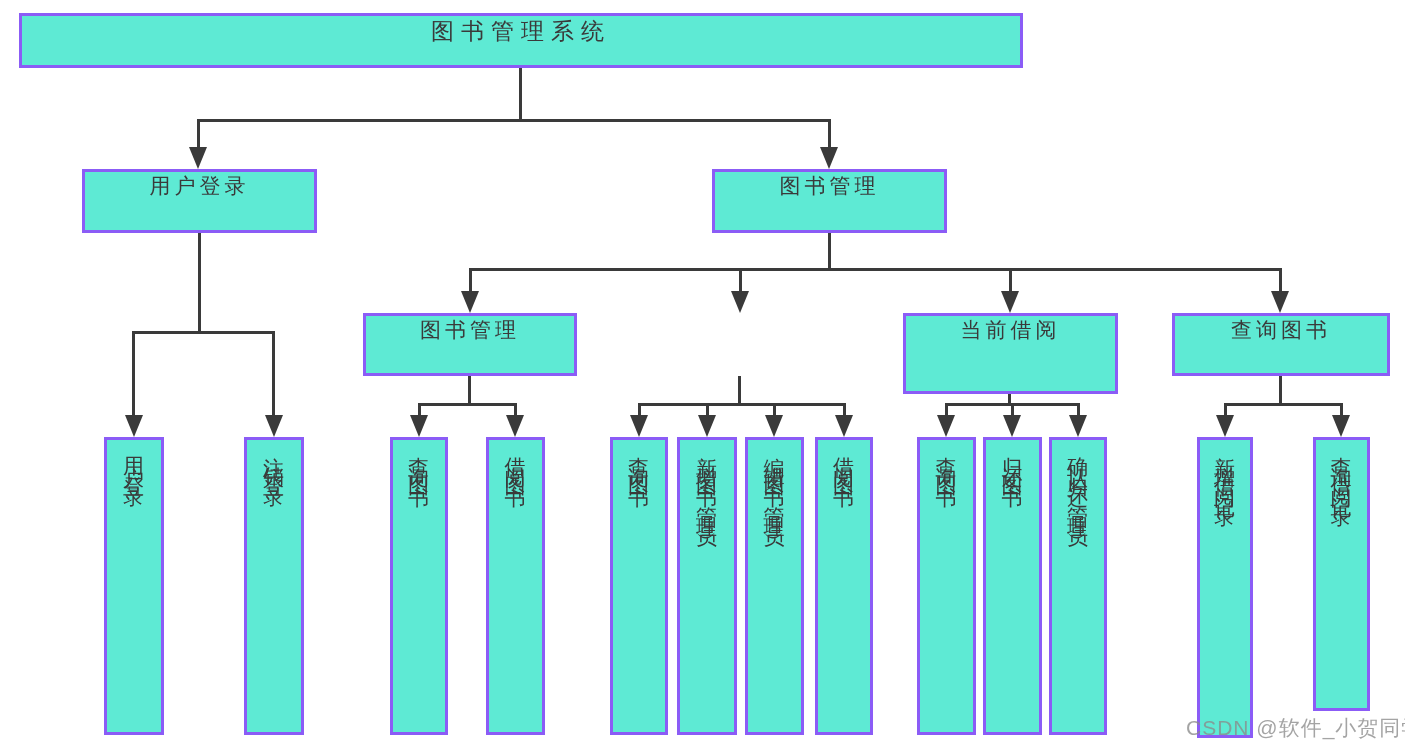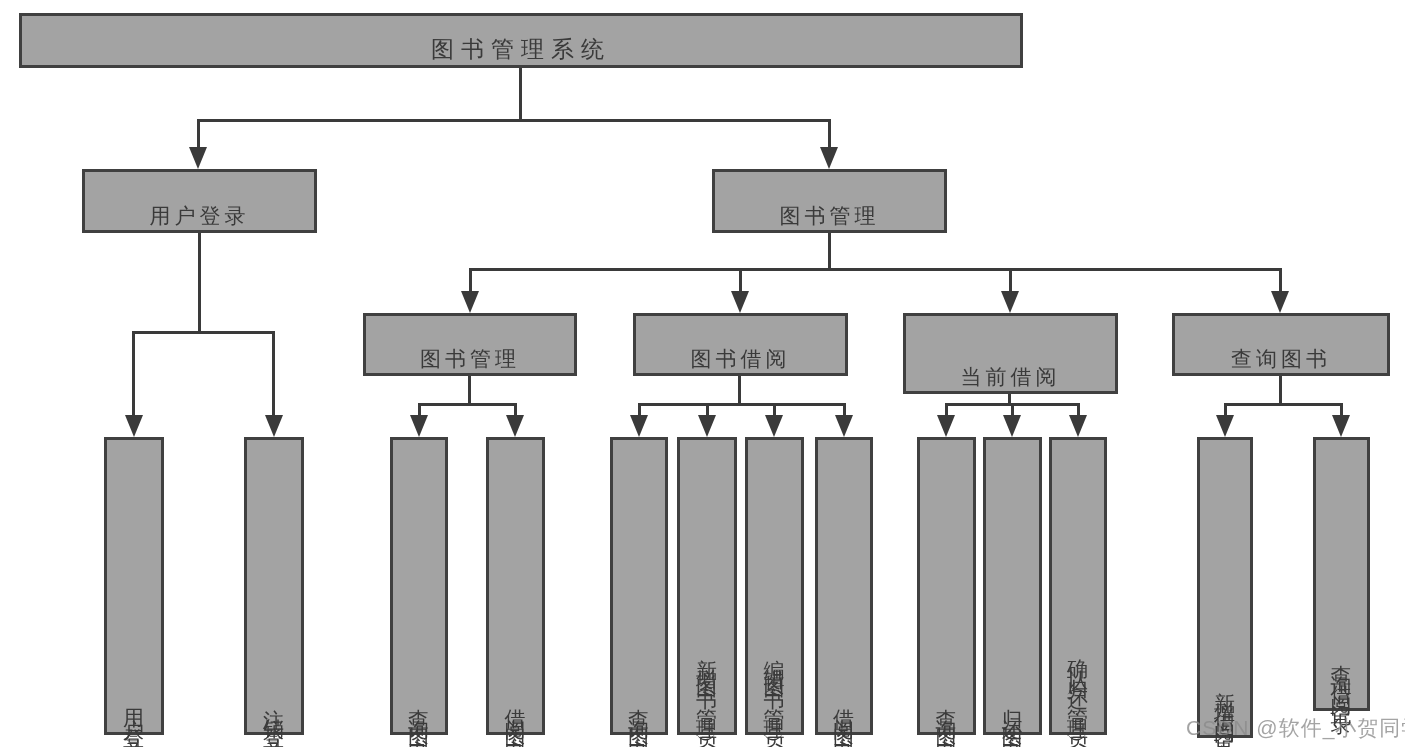--- a/index.html
+++ b/index.html
@@ -7,23 +7,23 @@
     position:relative;
     width:1405px;height:747px;
     background:#ffffff;
     font-family:"Liberation Sans","DejaVu Sans",sans-serif;
     overflow:hidden;
   }
   
   .hbox,.vbox{
     position:absolute;
     box-sizing:border-box;
-    background:#a3a3a3;
-    border:3px solid #404040;
-    display:flex;align-items:flex-end;justify-content:center;
+    background:#5eead4;
+    border:3px solid #8b5cf6;
+    display:flex;align-items:flex-start;justify-content:center;
     z-index:2;
   }
   .lbl{
     font-size:21px;letter-spacing:4px;color:#3a3a3a;white-space:nowrap;
   }
   .root-lbl{font-size:23px;letter-spacing:7px;}
   .vlbl{
     writing-mode:vertical-rl;
     text-orientation:mixed;
     font-size:21px;letter-spacing:10px;line-height:1;
@@ -82,23 +82,20 @@
   <div class="ahead" style="left:461px;top:291px"></div>
   <div class="vline" style="left:739px;top:268px;height:24px"></div>
   <div class="ahead" style="left:731px;top:291px"></div>
   <div class="vline" style="left:1009px;top:268px;height:24px"></div>
   <div class="ahead" style="left:1001px;top:291px"></div>
   <div class="vline" style="left:1279px;top:268px;height:24px"></div>
   <div class="ahead" style="left:1271px;top:291px"></div>
 
   <div class="hbox" style="left:363px;top:313px;width:214px;height:63px">
     <span class="lbl">图书管理</span>
-  </div>
-  <div class="hbox" style="left:633px;top:313px;width:215px;height:63px">
-    <span class="lbl">图书借阅</span>
   </div>
   <div class="hbox" style="left:903px;top:313px;width:215px;height:81px">
     <span class="lbl">当前借阅</span>
   </div>
   <div class="hbox" style="left:1172px;top:313px;width:218px;height:63px">
     <span class="lbl">查询图书</span>
   </div>
 
   <div class="vline" style="left:468px;top:376px;height:30px"></div>
   <div class="hline" style="left:418px;top:403px;width:99px"></div>

